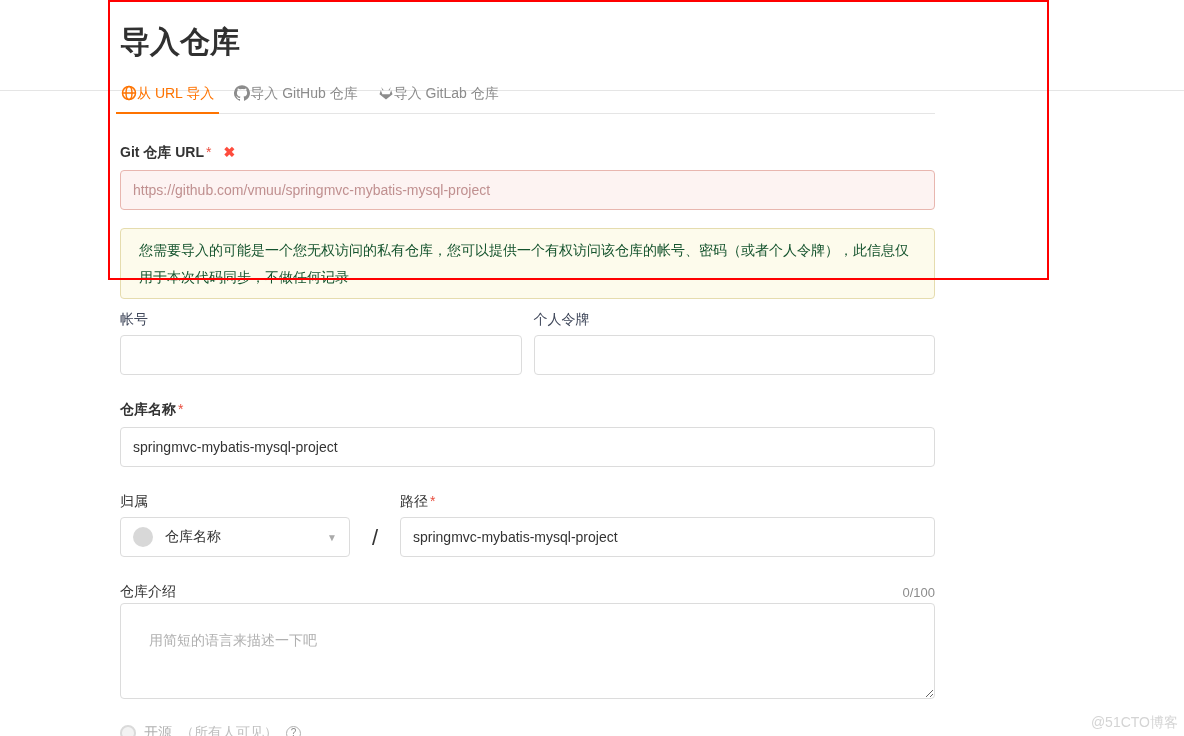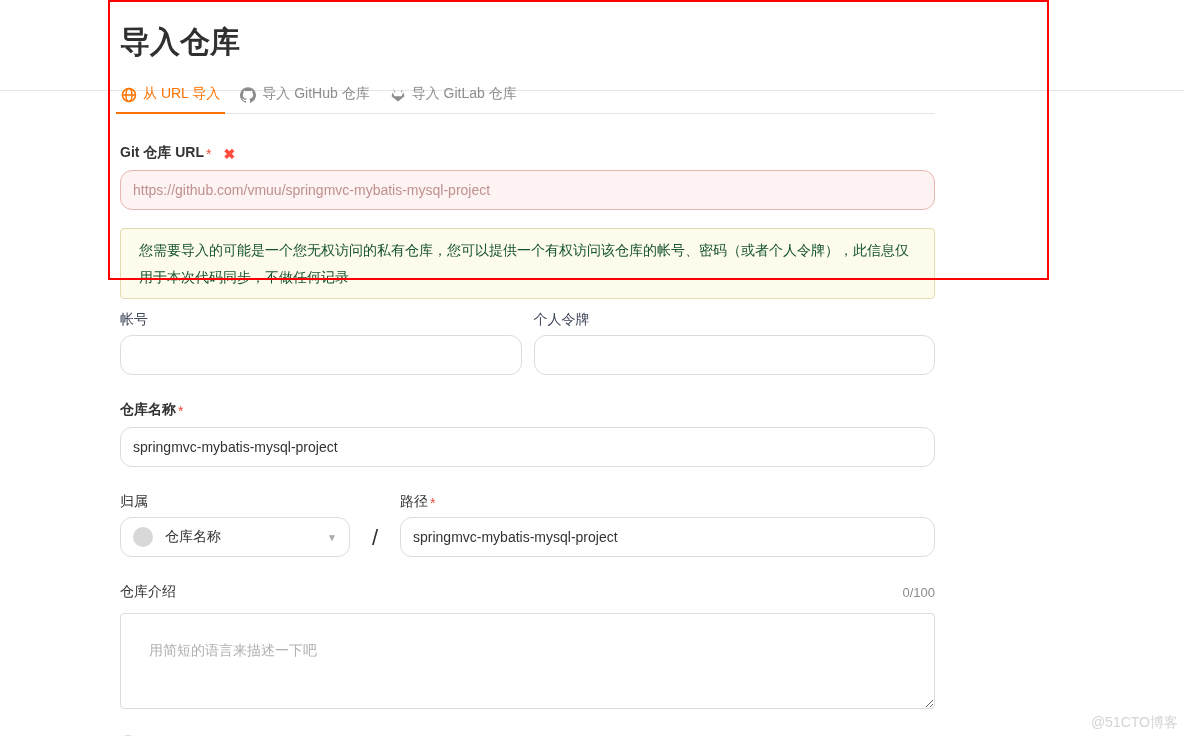--- a/index.html
+++ b/index.html
@@ -41,22 +41,21 @@
   }
   .tabs {
     display: flex;
     align-items: center;
     gap: 18px;
     border-bottom: 1px solid #e5e5e5;
     position: relative;
   }
   .tab {
     display: flex;
-    align-items: flex-end;
-    gap: 6px;
+    align-items: flex-start;
     padding: 0 1px 10px 1px;
     color: #8c8c8c;
     font-size: 14px;
     cursor: pointer;
     position: relative;
   }
   .tab.active {
     color: #fe7300;
   }
   .tab.active::after {
@@ -66,27 +65,27 @@
     height: 2px;
     background: #fe7300;
   }
   .tab svg { width: 16px; height: 16px; display: block; }
   .tab .icon-globe circle,
   .tab .icon-globe line,
   .tab .icon-globe ellipse { stroke: currentColor; stroke-width: 1.5; fill: none; }
   .field-block { margin-top: 30px; }
   .label { font-size: 14px; color: #333; font-weight: 600; }
   .required-star { color: #e84c3d; margin-left: 2px; }
-  .label-row { display: flex; align-items: flex-end; margin-bottom: 8px; }
+  .label-row { display: flex; align-items: flex-start; margin-bottom: 8px; }
   .label-row .close-ico { margin-left: 12px; color: #fe4c3d; font-weight: 700; cursor: pointer; font-size: 14px; }
   .input, .select {
     width: 100%;
     height: 40px;
     border: 1px solid #dcdcdc;
-    border-radius: 12px;
+    border-radius: 4px;
     padding: 0 12px;
     font-size: 14px;
     color: #333;
     background: #fff;
   }
   .input.error {
     border-color: #e8b6af;
     background: #fdf3f2;
     color: #c09090;
   }
@@ -263,21 +262,21 @@
     <div class="path-col">
       <div class="label-row" style="margin-bottom:6px;">
         <span class="label" style="font-weight:500;">路径</span>
         <span class="required-star">*</span>
       </div>
       <input class="input" type="text" value="springmvc-mybatis-mysql-project" style="">
     </div>
   </div>
 
   <div class="section">
-    <div class="desc-head" style="margin-bottom:12px;">
+    <div class="desc-head" style="margin-bottom:2px;">
       <span class="label" style="font-weight:500;">仓库介绍</span>
       <span class="counter">0/100</span>
     </div>
     <textarea class="desc" placeholder="用简短的语言来描述一下吧" style=""></textarea>
   </div>
 
   <div class="radio-list">
     <div class="radio-row disabled">
       <span class="radio-dot"></span>
       <span class="r-label">开源</span>

